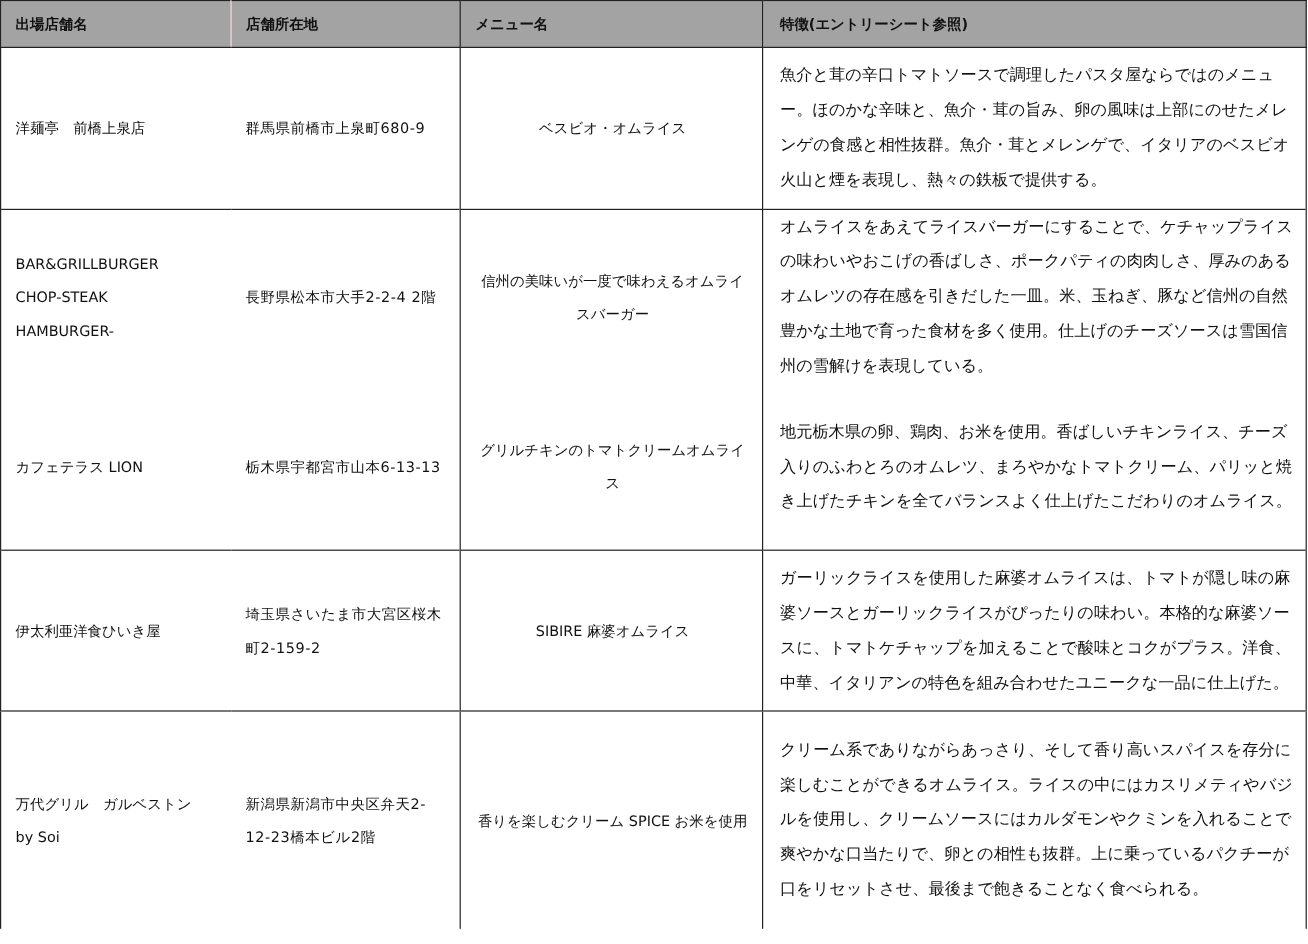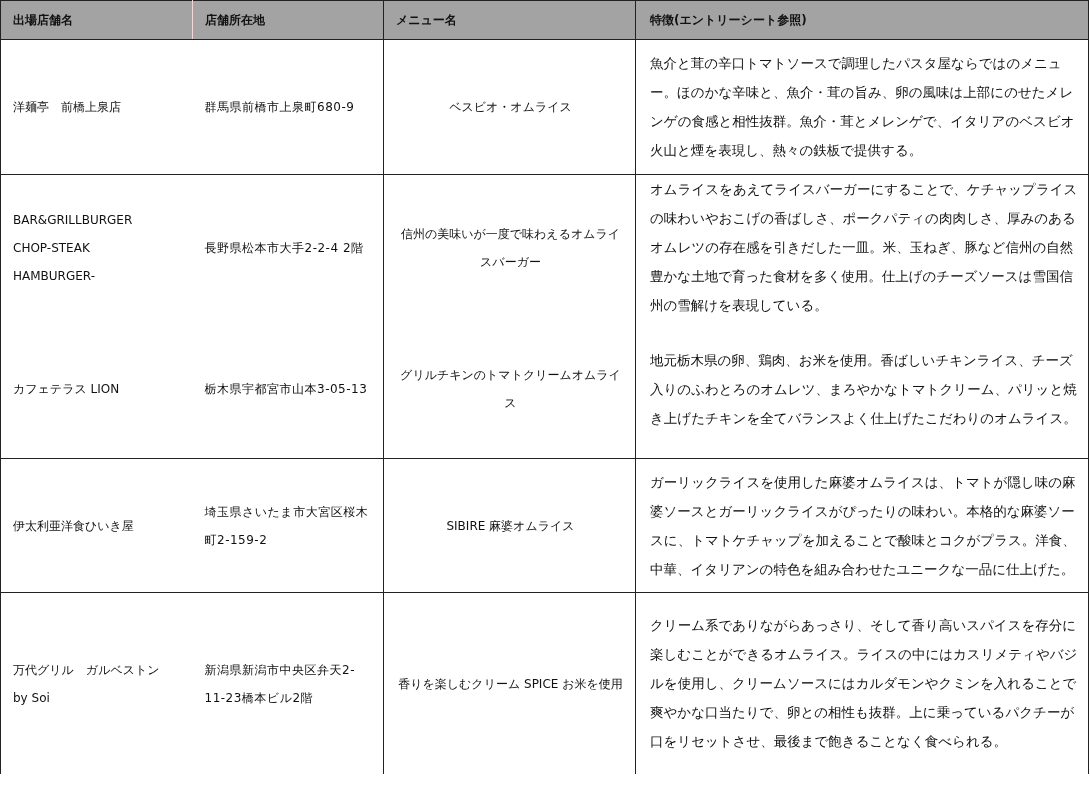--- a/index.html
+++ b/index.html
@@ -89,30 +89,30 @@
           <span>CHOP-STEAK</span>
           <span>HAMBURGER-</span>
         </div>
       </td>
       <td class="addr">長野県松本市大手2-2-4 2階</td>
       <td class="menu">信州の美味いが一度で味わえるオムライスバーガー</td>
       <td class="feat">オムライスをあえてライスバーガーにすることで、ケチャップライスの味わいやおこげの香ばしさ、ポークパティの肉肉しさ、厚みのあるオムレツの存在感を引きだした一皿。米、玉ねぎ、豚など信州の自然豊かな土地で育った食材を多く使用。仕上げのチーズソースは雪国信州の雪解けを表現している。</td>
     </tr>
     <tr class="r2b">
       <td class="shop">カフェテラス LION</td>
-      <td class="addr">栃木県宇都宮市山本3-05-13</td>
+      <td class="addr">栃木県宇都宮市山本6-13-13</td>
       <td class="menu">グリルチキンのトマトクリームオムライス</td>
       <td class="feat">地元栃木県の卵、鶏肉、お米を使用。香ばしいチキンライス、チーズ入りのふわとろのオムレツ、まろやかなトマトクリーム、パリッと焼き上げたチキンを全てバランスよく仕上げたこだわりのオムライス。</td>
     </tr>
     <tr class="r3 bt">
       <td class="shop">伊太利亜洋食ひいき屋</td>
       <td class="addr">埼玉県さいたま市大宮区桜木町2-159-2</td>
       <td class="menu">SIBIRE 麻婆オムライス</td>
       <td class="feat">ガーリックライスを使用した麻婆オムライスは、トマトが隠し味の麻婆ソースとガーリックライスがぴったりの味わい。本格的な麻婆ソースに、トマトケチャップを加えることで酸味とコクがプラス。洋食、中華、イタリアンの特色を組み合わせたユニークな一品に仕上げた。</td>
     </tr>
     <tr class="r4 bt">
       <td class="shop">万代グリル　ガルベストン　 by Soi</td>
-      <td class="addr">新潟県新潟市中央区弁天2-11-23橋本ビル2階</td>
+      <td class="addr">新潟県新潟市中央区弁天2-12-23橋本ビル2階</td>
       <td class="menu">香りを楽しむクリーム SPICE お米を使用</td>
       <td class="feat">クリーム系でありながらあっさり、そして香り高いスパイスを存分に楽しむことができるオムライス。ライスの中にはカスリメティやバジルを使用し、クリームソースにはカルダモンやクミンを入れることで爽やかな口当たりで、卵との相性も抜群。上に乗っているパクチーが口をリセットさせ、最後まで飽きることなく食べられる。</td>
     </tr>
   </tbody>
 </table>
 
 </body></html>

